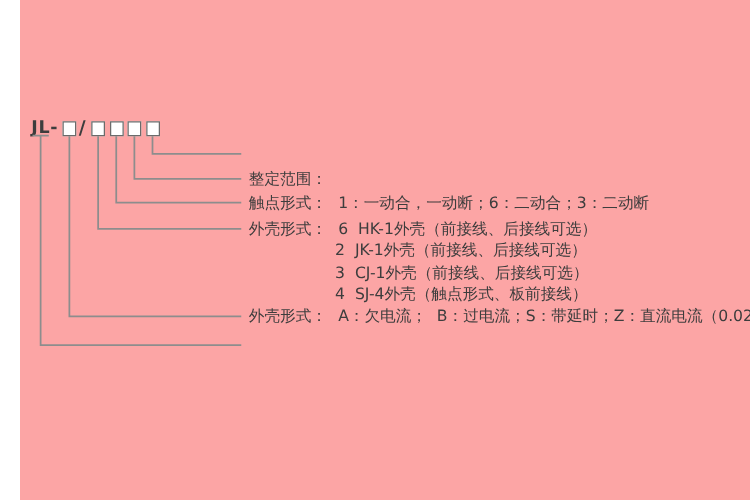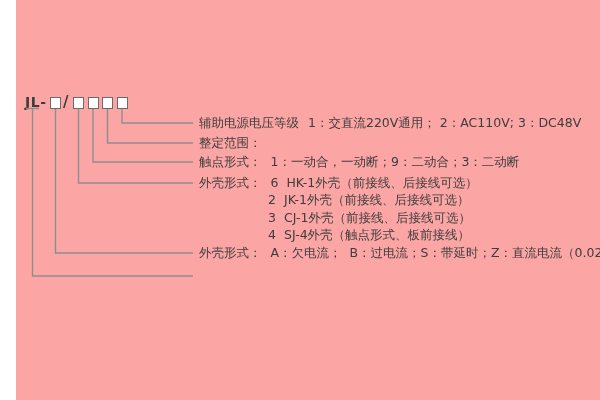--- a/index.html
+++ b/index.html
@@ -67,32 +67,28 @@
       <polyline points="10,108.5 23,108.5"></polyline>
       <polyline points="16.5,108.5 16.5,276 177,276"></polyline>
       <polyline points="39.5,109 39.5,253 177,253"></polyline>
       <polyline points="62.5,109 62.5,183 177,183"></polyline>
       <polyline points="77,109 77,162 177,162"></polyline>
       <polyline points="91.5,109 91.5,143 177,143"></polyline>
       <polyline points="106,109 106,123 177,123"></polyline>
     </g>
   </svg>
 
-  <div class="row r1">
-    <span class="lbl">辅助电源电压等级</span>
-    <span class="det">1：交直流220V通用； 2：AC110V; 3：DC48V</span>
-  </div>
 
   <div class="row r2">
     <span class="lbl">整定范围：</span>
   </div>
 
   <div class="row r3">
     <span class="lbl">触点形式：</span>
-    <span class="det">1：一动合，一动断；9：二动合；3：二动断</span>
+    <span class="det">1：一动合，一动断；6：二动合；3：二动断</span>
   </div>
 
   <div class="row r4">
     <span class="lbl">外壳形式：</span>
     <span class="det">6  HK-1外壳（前接线、后接线可选）</span>
   </div>
 
   <div class="row opt r5">
     <span class="lbl">2</span>
     <span class="det">JK-1外壳（前接线、后接线可选）</span>

